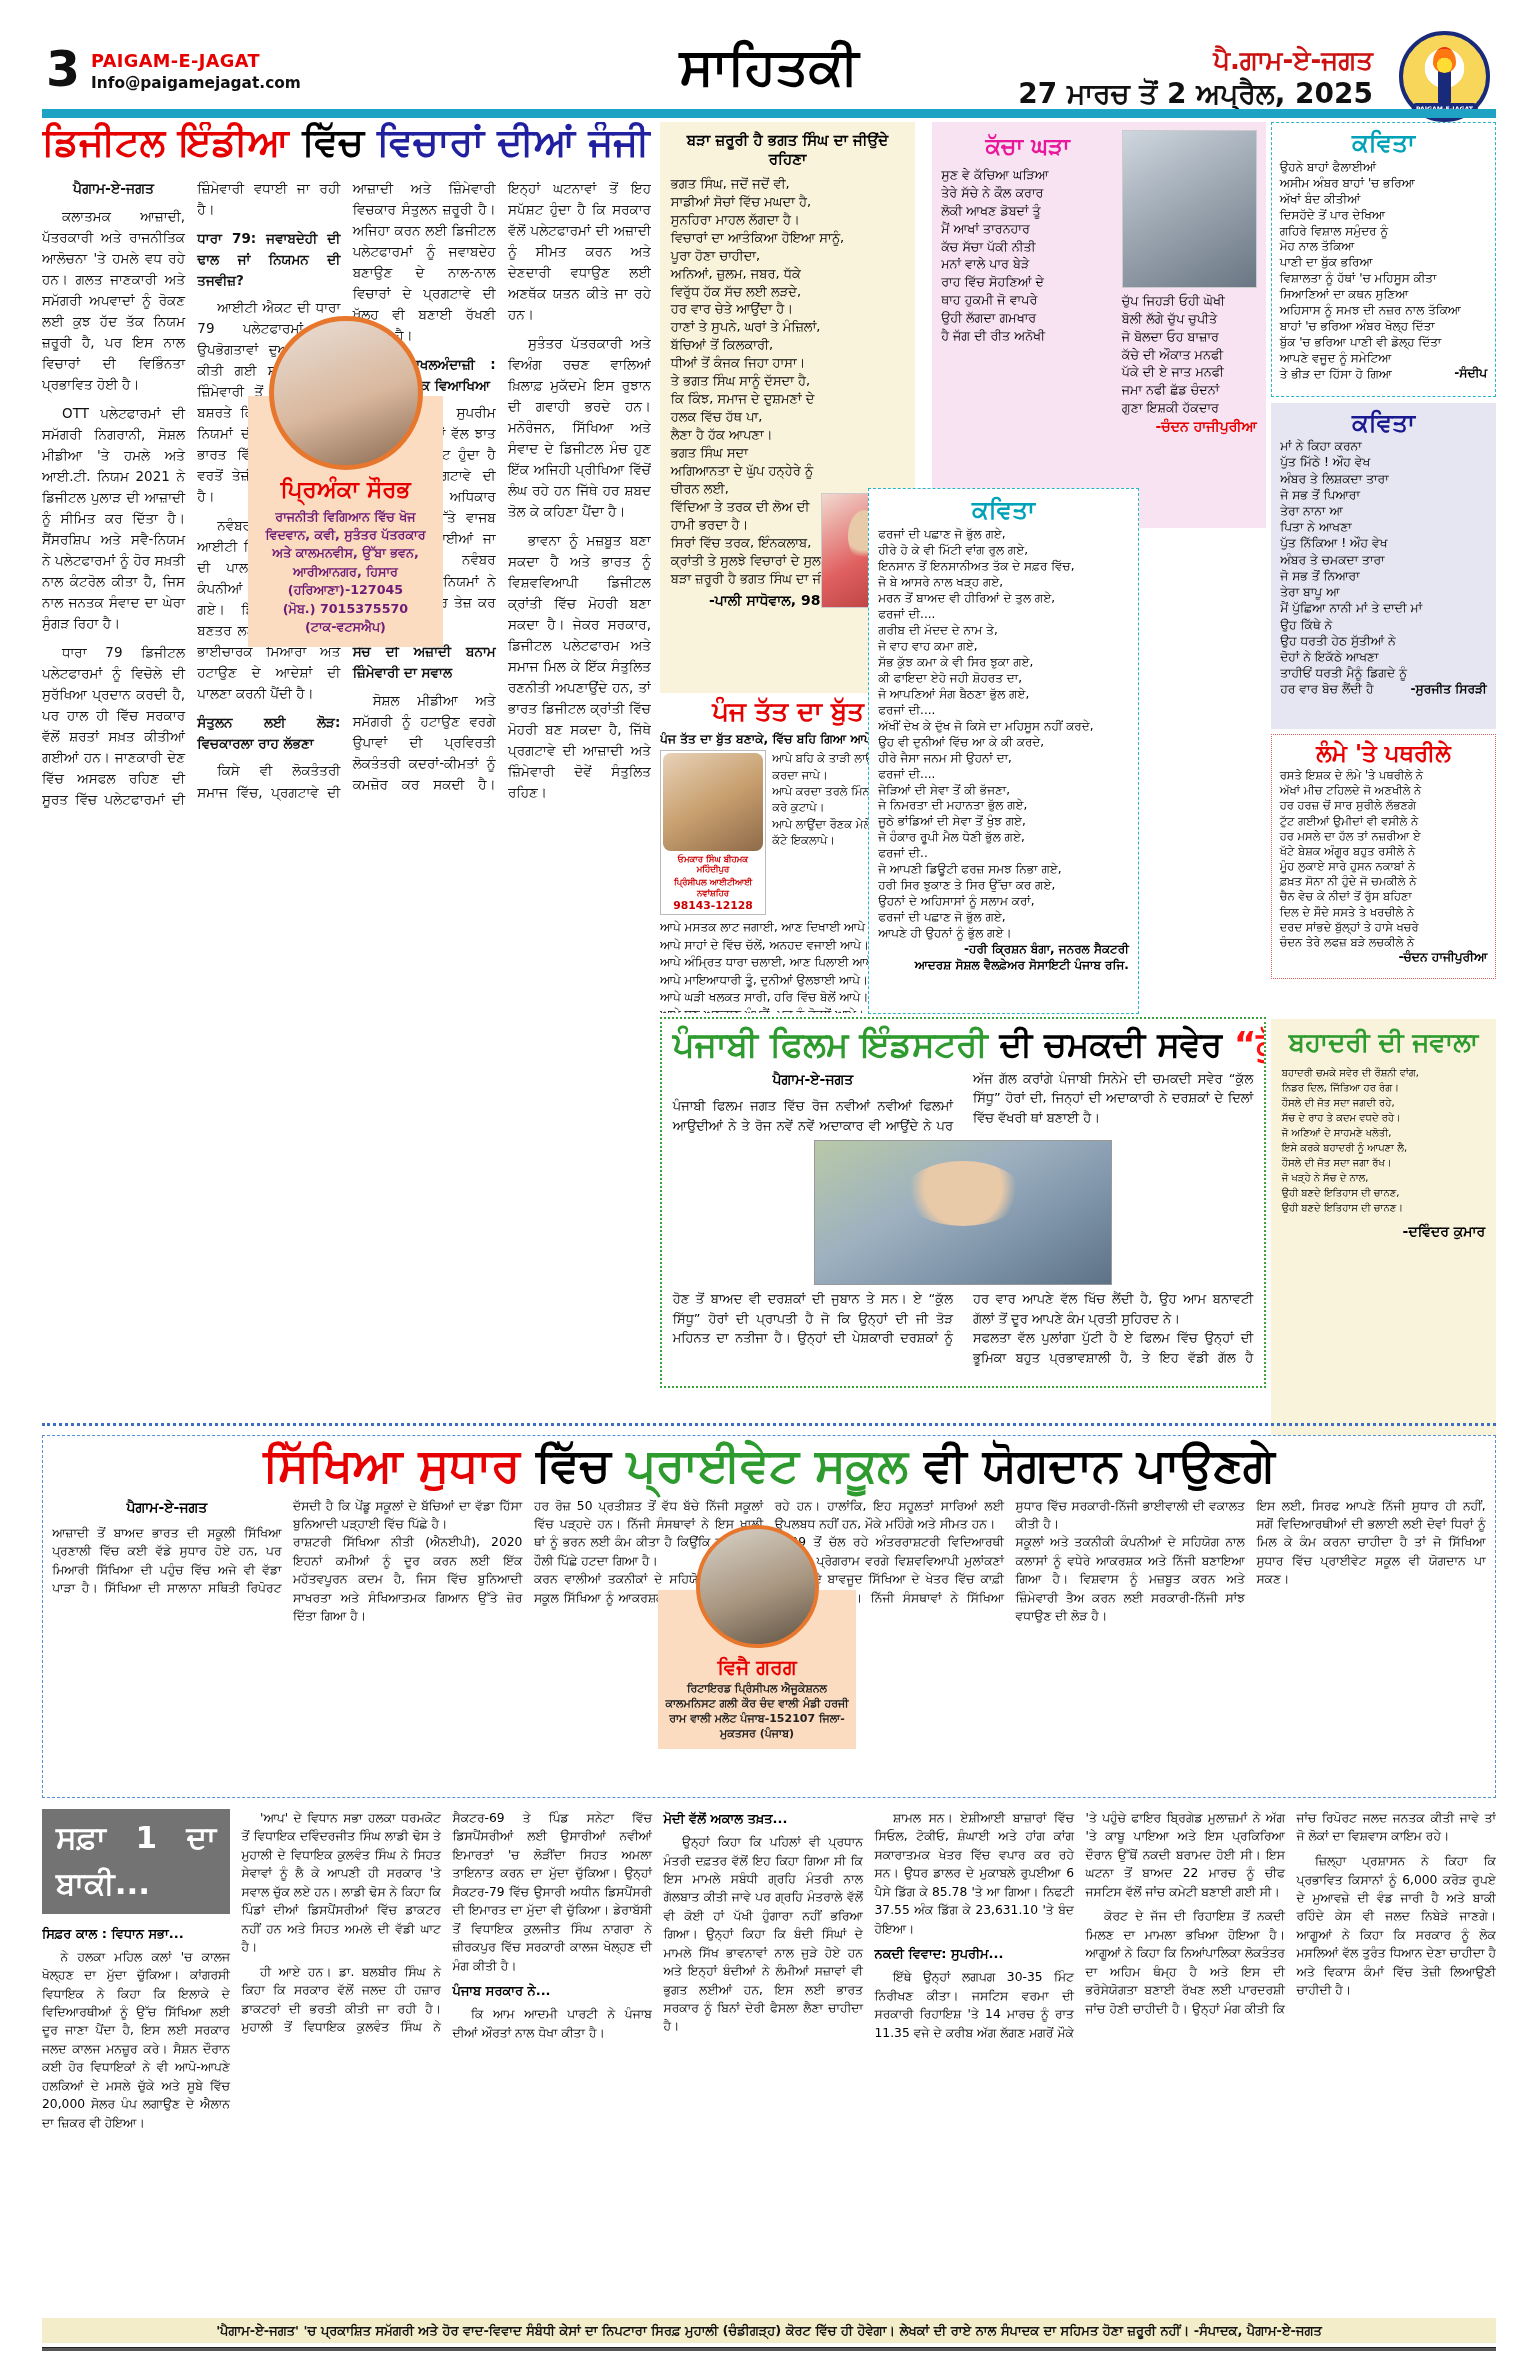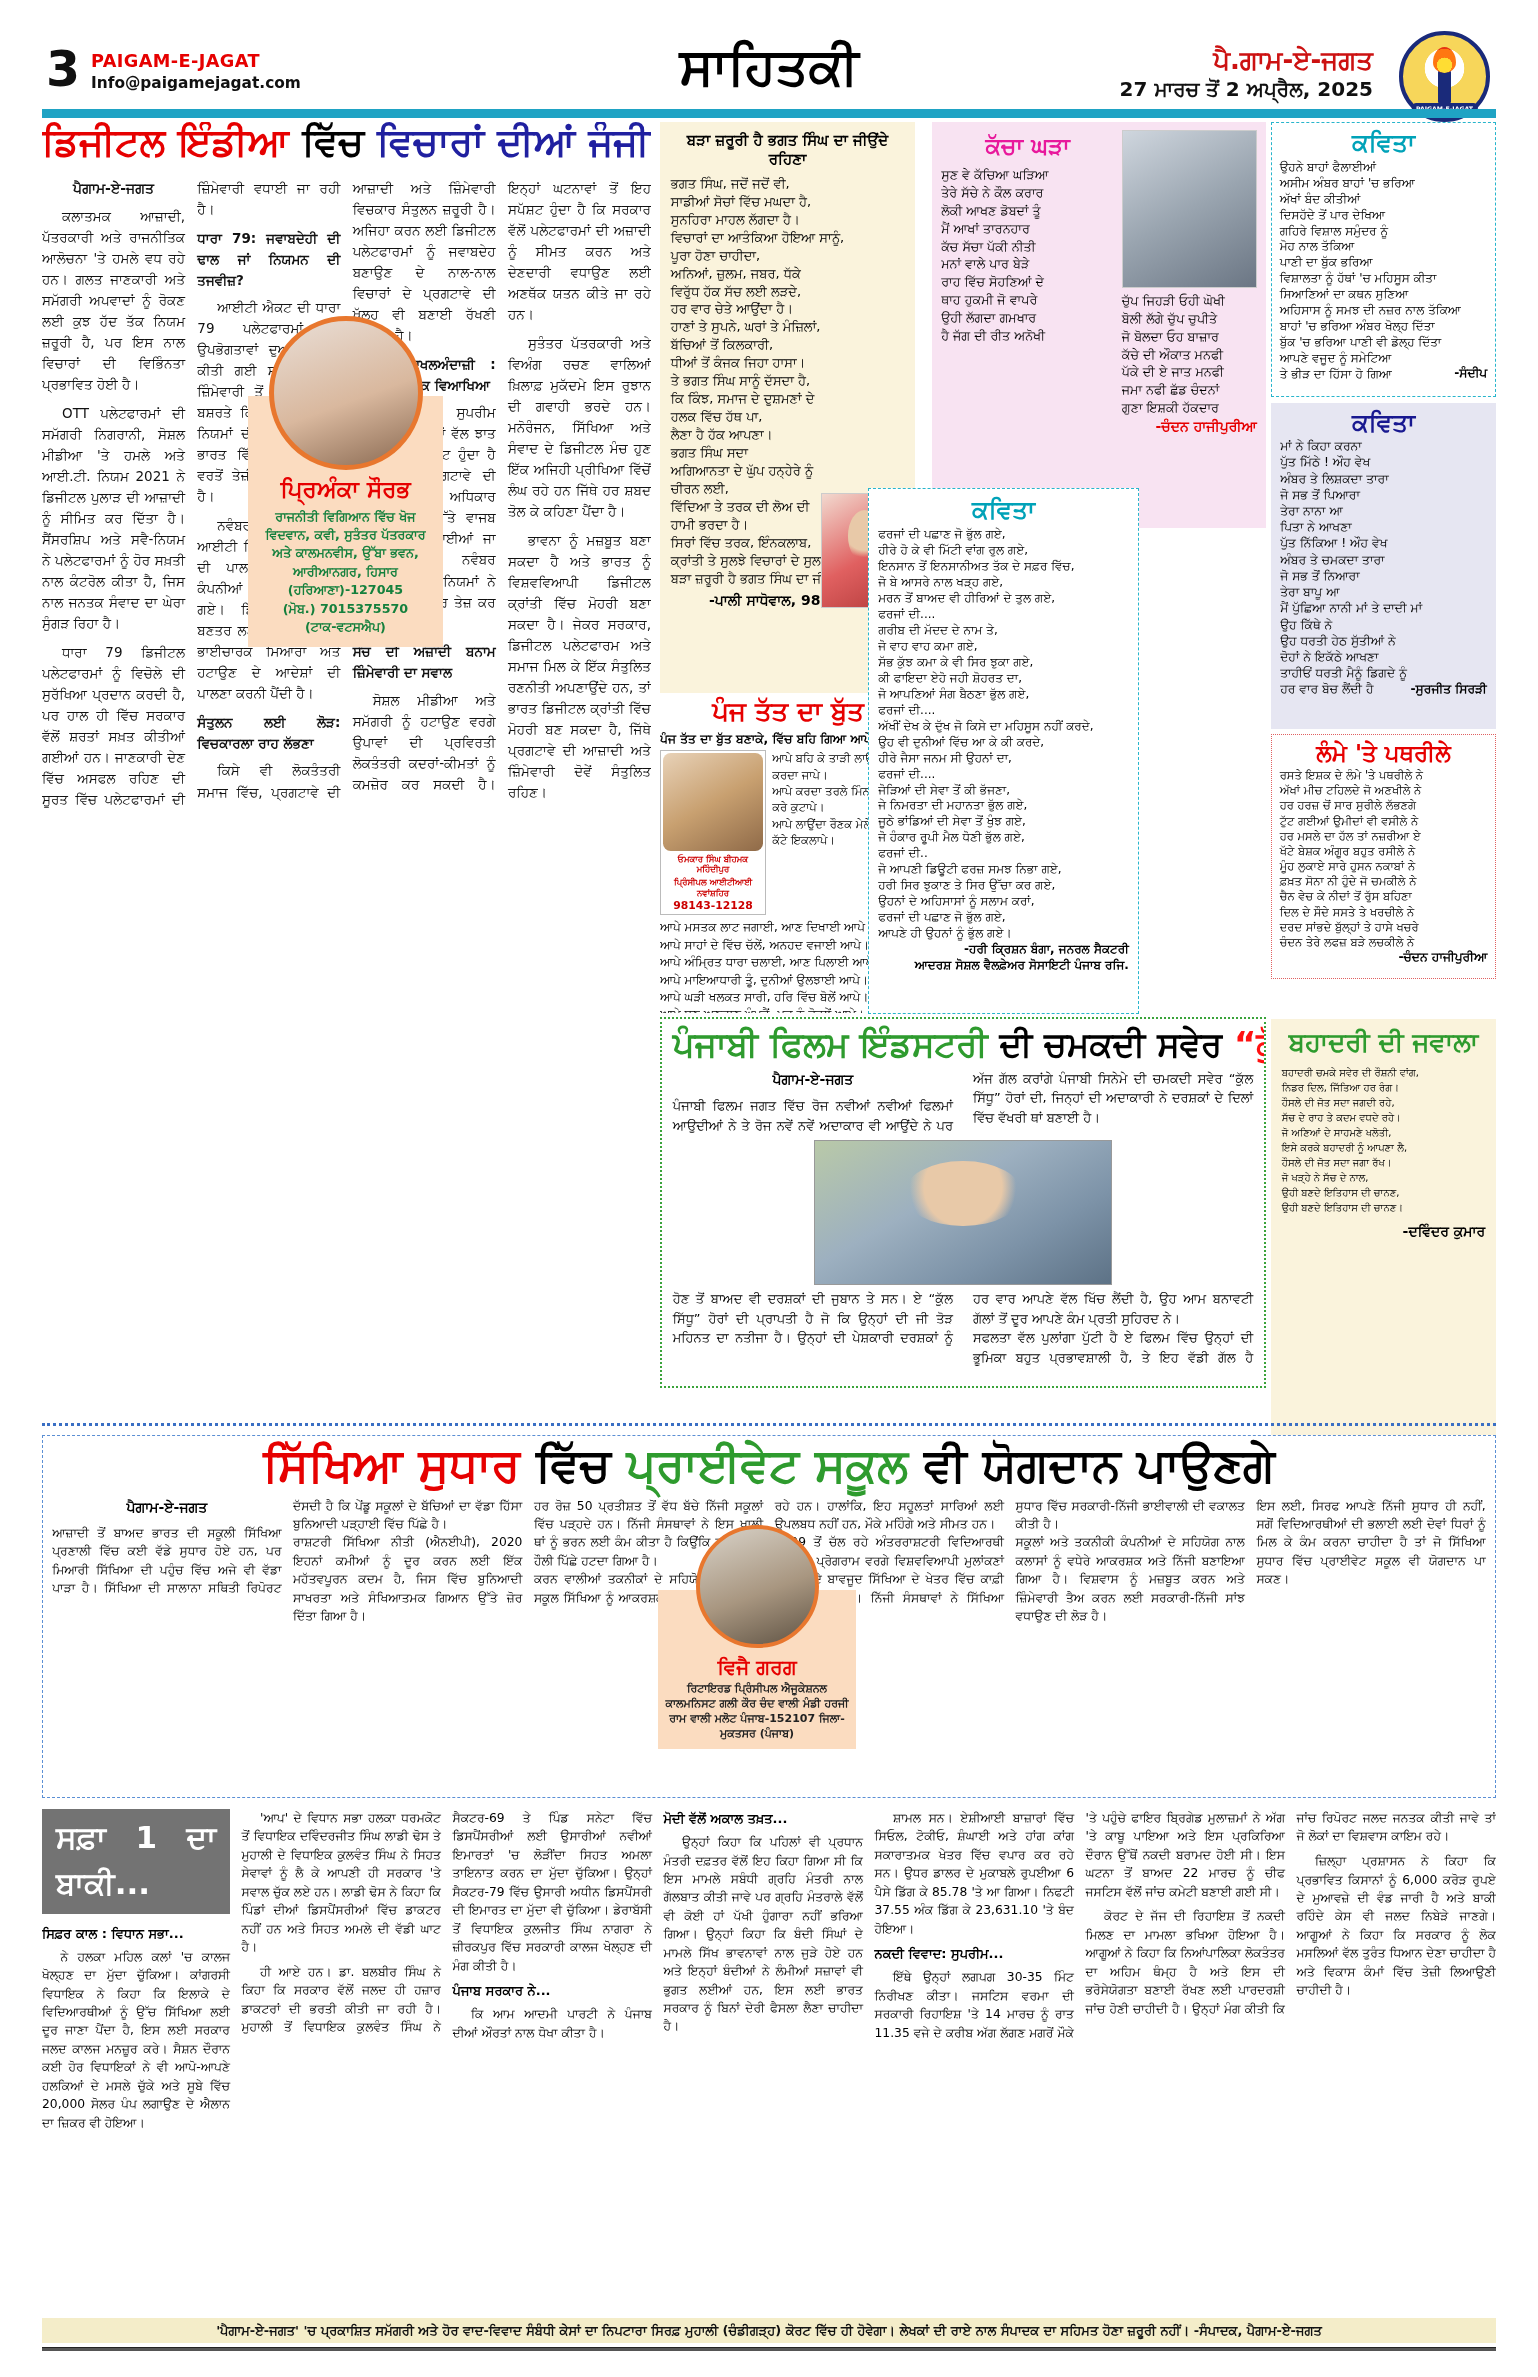--- a/index.html
+++ b/index.html
@@ -5,21 +5,21 @@
   * { margin:0; padding:0; box-sizing:border-box; }
   body { background:#e8e8e8; font-family:"DejaVu Sans", sans-serif; }
   .page { position:relative; width:1538px; height:2377px; background:#ffffff; margin:0 auto; overflow:hidden; }
 
   
   .pagenum { position:absolute; left:46px; top:45px; font-size:49px; font-weight:bold; color:#111; line-height:1; }
   .masthead { position:absolute; left:91px; top:51px; font-size:17.7px; font-weight:bold; color:#e60000; letter-spacing:0.4px; }
   .mast-email { position:absolute; left:91px; top:74px; font-size:15.4px; font-weight:bold; color:#111; }
   .section-title { position:absolute; left:50%; transform:translateX(-50%); top:37px; font-size:51px; font-weight:bold; color:#000; }
   .mast-pa { position:absolute; right:165px; top:45px; font-size:26px; font-weight:bold; color:#cc1111; text-align:right; }
-  .mast-date { position:absolute; right:165px; top:77px; font-size:20px; font-weight:bold; color:#111; text-align:right; }
+  .mast-date { position:absolute; right:165px; top:77px; font-size:28px; font-weight:bold; color:#111; text-align:right; }
   .logo { position:absolute; right:48px; top:31px; width:91px; height:91px; border-radius:50%;
           background:radial-gradient(circle at 50% 40%, #ffffff 0 30%, #f7d65a 31% 100%);
           border:4.6px solid #1a2a7a; display:flex; align-items:center; justify-content:center; }
   .logo .torch { width:12.3px; height:34px; background:#1a2a7a; border-radius:2.3px; margin-top:20px; }
   .logo .flame { position:absolute; top:12.3px; width:23px; height:26px; border-radius:50% 50% 50% 50%/60% 60% 40% 40%;
                  background:radial-gradient(circle at 50% 70%, #ffdd33 0 35%, #ff7711 36% 75%, #e63311 76% 100%); }
   .logo .ribbon { position:absolute; bottom:4.6px; left:50%; transform:translateX(-50%); background:#1a2a7a; color:#fff;
                   font-size:6.2px; font-weight:bold; padding:1.5px 4.6px; border-radius:4.6px; white-space:nowrap; }
   .cyan-bar { position:absolute; left:42px; right:42px; top:109px; height:8.5px; background:#1fa3c4; }
 
@@ -37,21 +37,21 @@
   .hl .red { color:#e60000; } .hl .blk { color:#000; } .hl .blu { color:#2020a0; }
   .art-digital .body { margin-top:14px; height:1208px; column-count:4; column-gap:12.3px; font-size:13.5px; line-height:1.56; color:#111; }
   .byline { font-weight:bold; text-align:center; font-size:14px; margin-bottom:6.2px; }
   .body p { margin-bottom:7.7px; text-indent:20px; }
   .body h4 { font-size:13.5px; font-weight:bold; margin:4.6px 0 6.2px; }
   .author-card { position:absolute; left:206px; top:194px; width:195px; z-index:3; }
   .a-photo { width:154px; height:154px; border-radius:50%; border:5.4px solid #e8772e; margin:0 auto; position:relative; z-index:2;
              background:linear-gradient(160deg,#e9ded6 0%,#d9b89e 55%,#8a6a52 100%); }
   .a-panel { background:#fbdcc0; margin-top:-74px; padding:80px 7.7px 10.8px; text-align:center; }
   .a-name { color:#e60000; font-size:23px; font-weight:bold; margin-bottom:4.6px; }
-  .a-details { color:#15803d; font-weight:bold; font-size:12.7px; line-height:1.45; }
+  .a-details { color:#701a75; font-weight:bold; font-size:12.7px; line-height:1.45; }
 
   
   .box-bhagat { position:absolute; left:660px; top:122px; width:255px; height:571px; background:#faf3dc; padding:9.2px 10.8px; overflow:hidden; }
   .box-bhagat .t { font-size:15px; font-weight:bold; text-align:center; line-height:1.25; margin-bottom:6.2px; }
   .box-bhagat .lines { font-size:13px; line-height:1.38; }
   .bhagat-photo { position:absolute; right:7.7px; bottom:85px; width:86px; height:115px; border:0.8px solid #ccc;
                   background:linear-gradient(150deg,#f2d9cf 0%,#e06060 55%,#b23a3a 100%); }
   .box-bhagat .sig { font-size:14px; margin-top:4.6px; }
 
   

